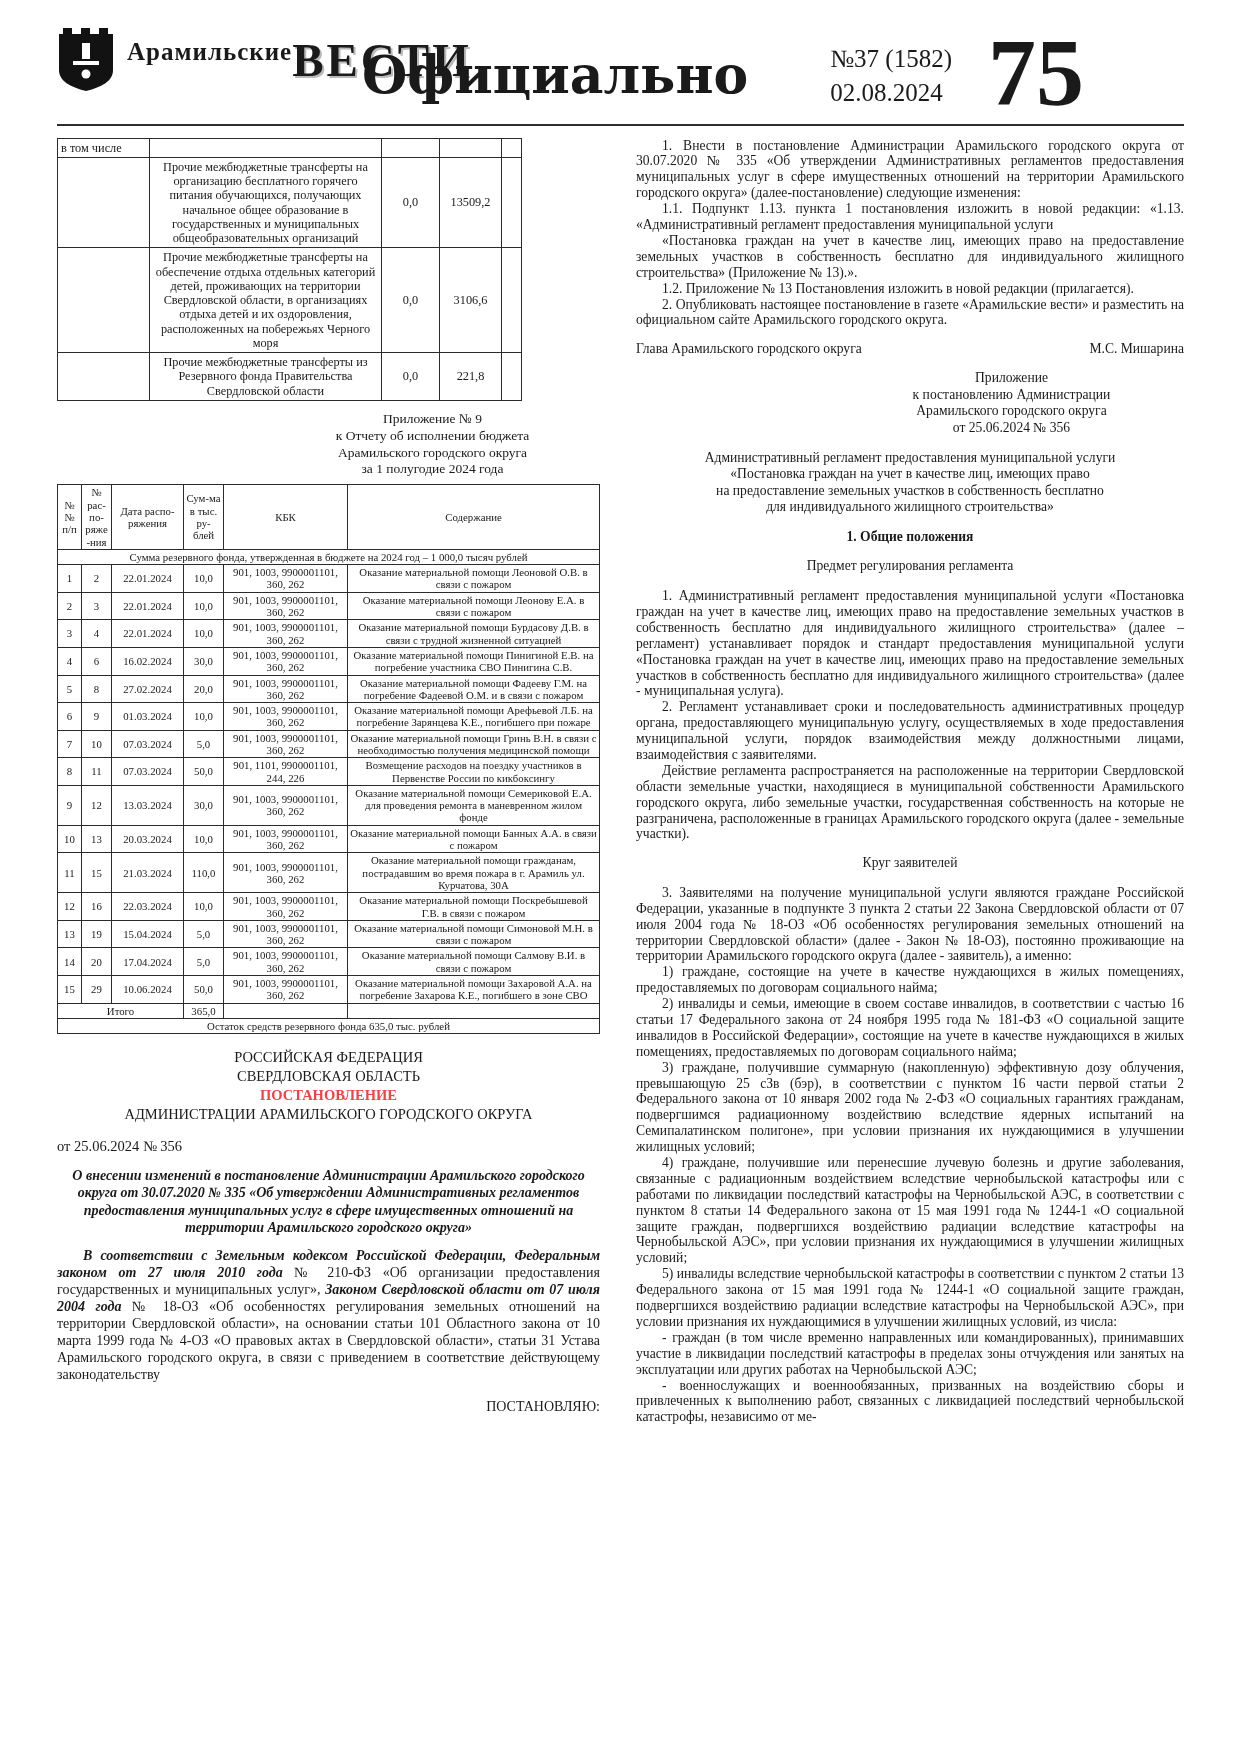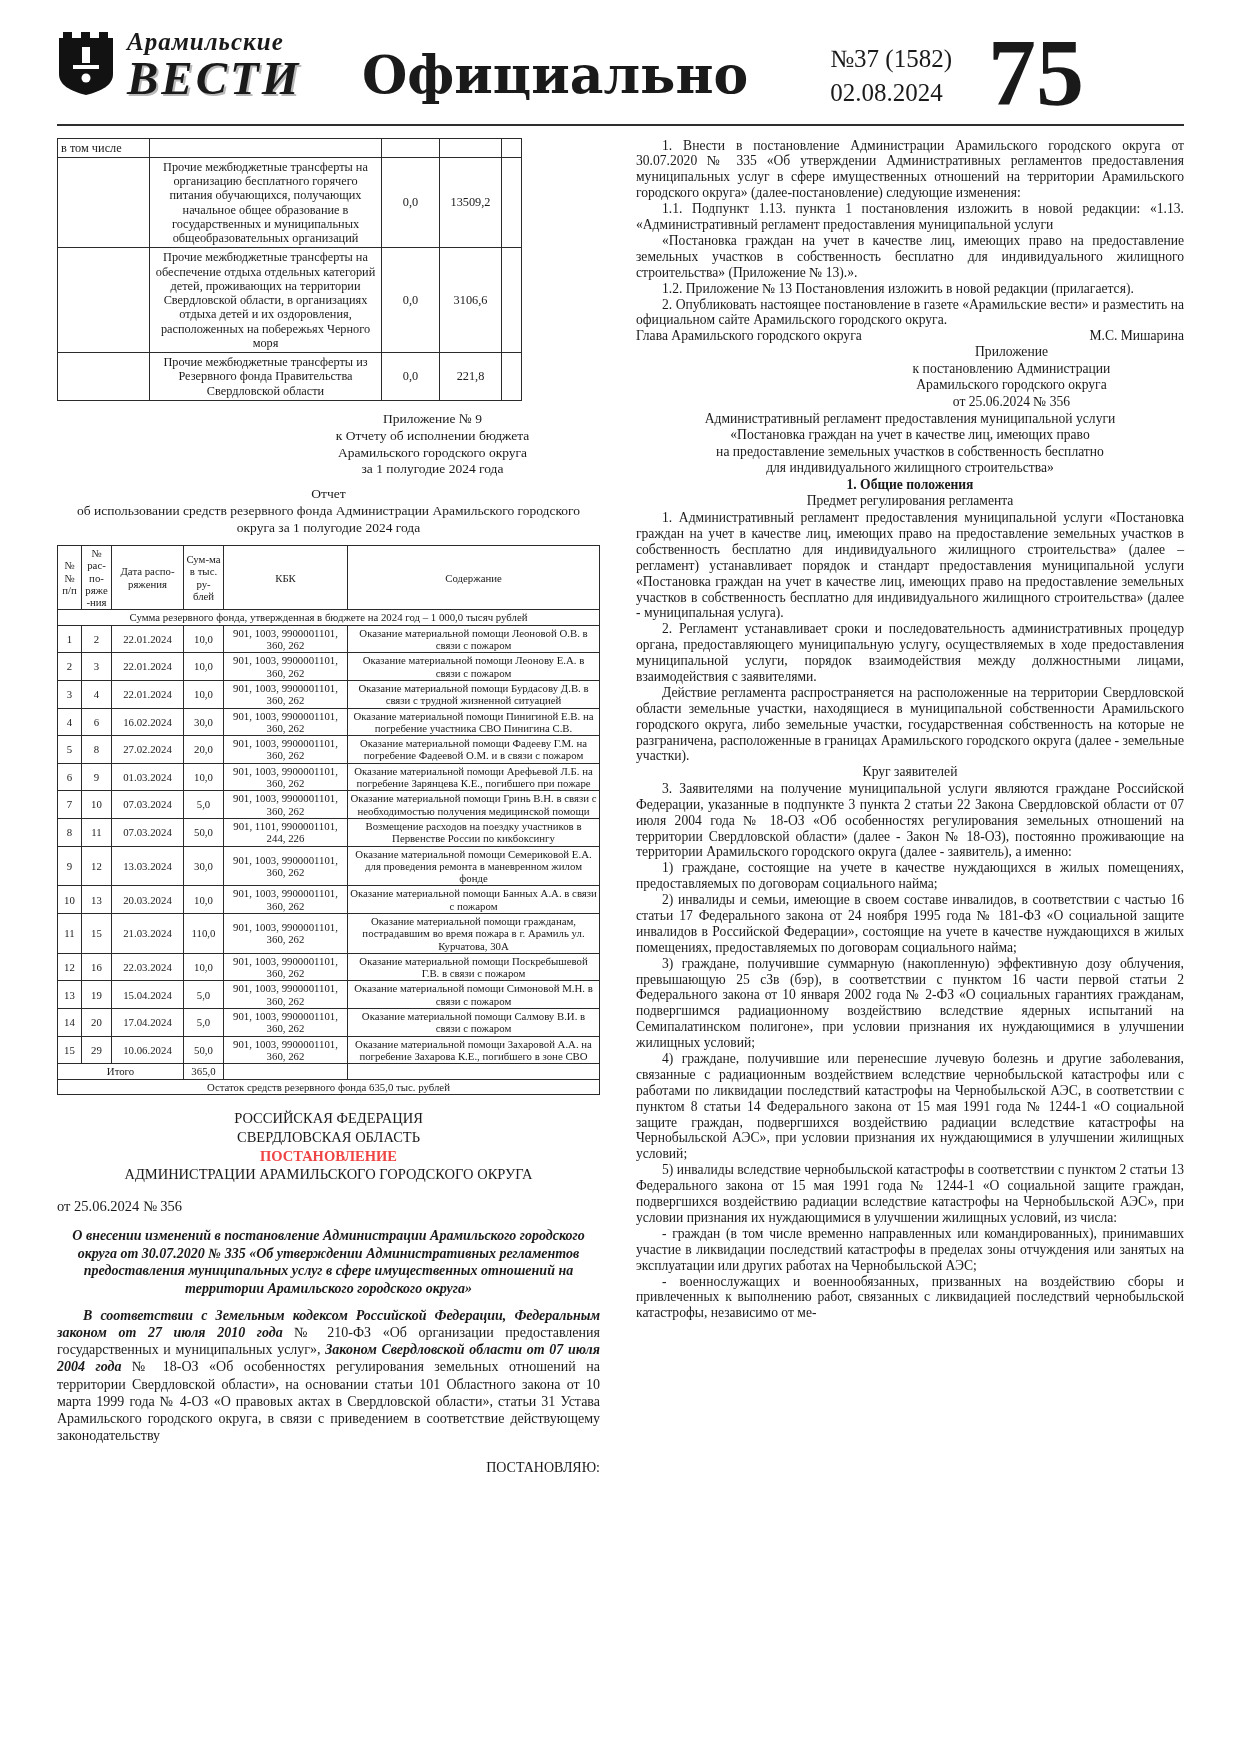--- a/index.html
+++ b/index.html
@@ -4,21 +4,21 @@
 <style>
   *{margin:0;padding:0;box-sizing:border-box;}
   html,body{background:#ffffff;}
   body{width:1241px;height:1754px;color:#1a1a1a;font-family:"Liberation Serif","DejaVu Serif",serif;overflow:hidden;}
   .page{padding:28px 57px 18px 57px;}
 
   
   .masthead{display:flex;align-items:flex-start;}
   .brand{display:flex;align-items:center;gap:12px;width:265px;flex:none;}
   .emblem{flex:none;line-height:0;}
-  .brand-text{display:flex;flex-direction:column;font-style:italic;}
+  .brand-text{display:flex;}
   .brand-line1{font-size:25px;font-weight:bold;letter-spacing:1px;}
   .brand-line2{font-size:47px;font-weight:bold;letter-spacing:3px;line-height:.95;text-shadow:2px 2px 0 #b9b9b9;}
   .official{font-family:"DejaVu Serif",serif;font-weight:bold;font-size:52px;margin-left:40px;margin-top:16px;white-space:nowrap;}
   .issue{margin-left:auto;font-size:25px;line-height:1.35;margin-top:14px;white-space:nowrap;}
   .pagenum{font-size:96px;font-weight:bold;line-height:.85;margin-left:36px;margin-right:100px;margin-top:4px;}
   .rule{border-top:2px solid #2e2e2e;margin-top:10px;}
 
   
   .columns{display:flex;gap:36px;padding-top:12px;}
   .col-left{width:543px;flex:none;}
@@ -49,21 +49,21 @@
   .res-body{font-size:14px;line-height:1.22;text-align:justify;text-indent:26px;}
   .res-body .bi{font-weight:bold;font-style:italic;}
   .res-decree{font-size:14px;margin-top:16px;text-indent:26px;text-align:right;}
 
   
   .rp{font-size:13.6px;line-height:1.17;text-align:justify;text-indent:26px;}
   .rcenter{font-size:13.6px;line-height:1.22;text-align:center;}
   .rbold{font-weight:bold;}
   .rappendix{margin-left:auto;width:345px;text-align:center;font-size:13.6px;line-height:1.22;}
   .rsig{display:flex;justify-content:space-between;font-size:13.6px;}
-  .gap-before{}
+  .gap-before{margin-top:13px;}
 </style>
 </head>
 <body>
 
 <div class="page">
 
   <header class="masthead">
     <div class="brand">
       <span class="emblem">
         <svg width="58" height="64" viewBox="0 0 58 64" aria-hidden="true">
@@ -135,24 +135,20 @@
           </tbody>
       </table>
 
       <div class="appendix9">
           <div>Приложение № 9</div>
           <div>к Отчету об исполнении бюджета</div>
           <div>Арамильского городского округа</div>
           <div>за 1 полугодие 2024 года</div>
         </div>
 
-      <div class="report-title">
-          <div>Отчет</div>
-          <div>об использовании средств резервного фонда Администрации Арамильского городского округа за 1 полугодие 2024 года</div>
-        </div>
 
       <table class="ft-table">
         <colgroup>
             <col style="width:24px">
             <col style="width:30px">
             <col style="width:72px">
             <col style="width:40px">
             <col style="width:124px">
             <col>
           </colgroup>

